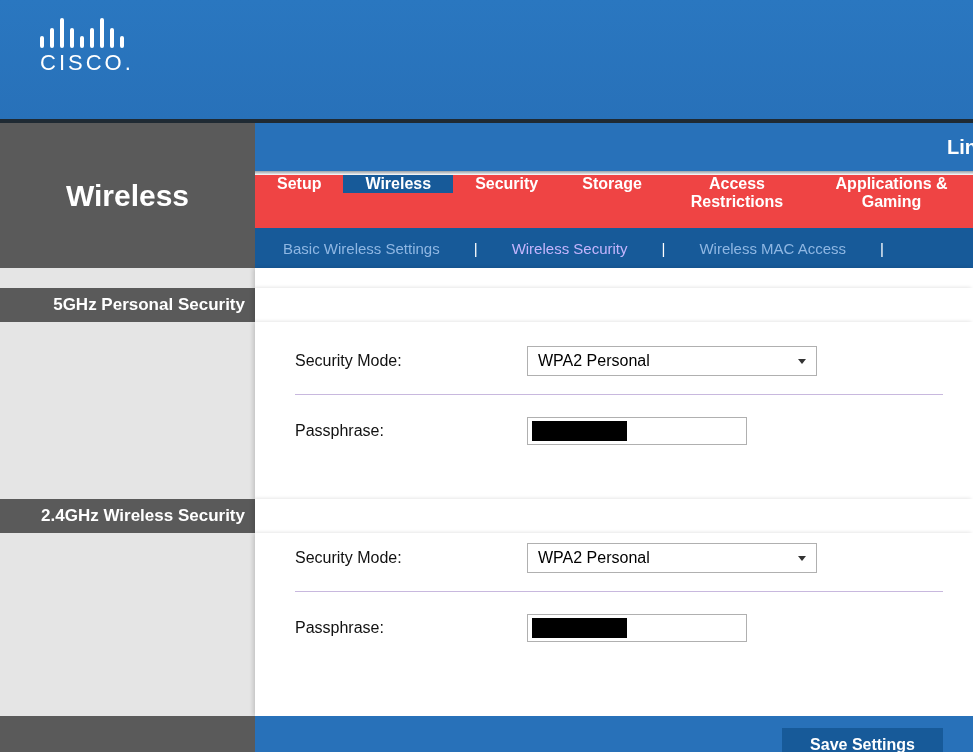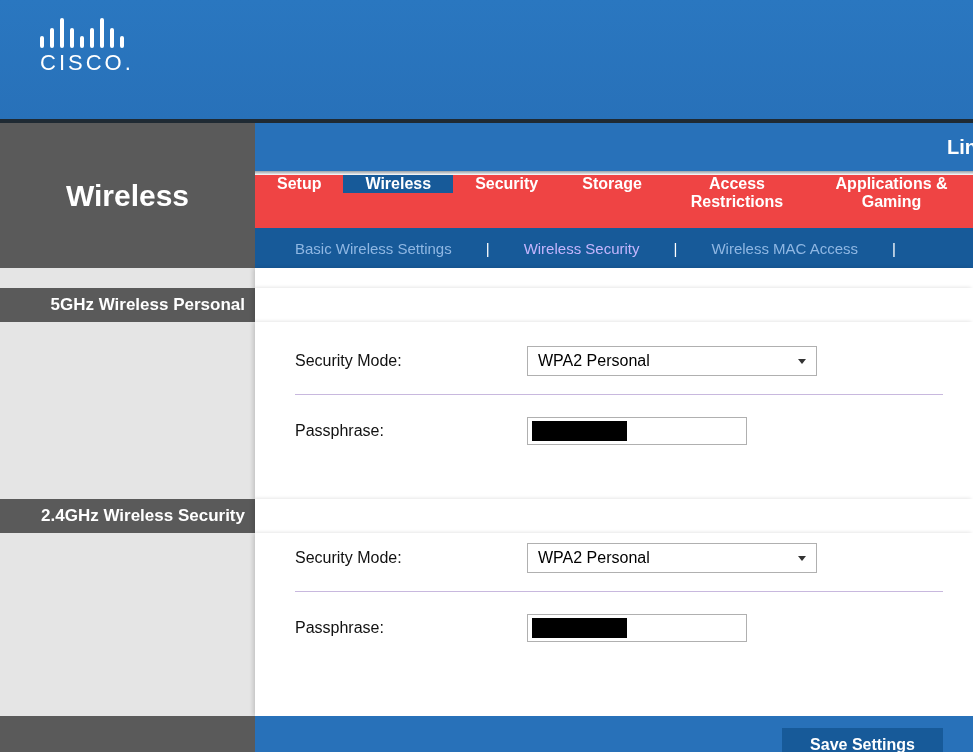--- a/index.html
+++ b/index.html
@@ -97,21 +97,21 @@
   }
   .main-tab.wide { padding: 0 18px; min-width: 130px; }
   .main-tab.active {
     background: #175a99;
   }
   .sub-tabs {
     flex: 0 0 40px;
     background: #175a99;
     display: flex;
     align-items: center;
-    padding-left: 28px;
+    padding-left: 16px;
     font-size: 15px;
   }
   .sub-tab {
     color: #8fb7e3;
     padding: 0 12px;
     cursor: pointer;
   }
   .sub-tab.active { color: #c4b5fd; }
   .sub-sep {
     color: #fff;
@@ -266,21 +266,21 @@
     </div>
   </div>
 </div>
 
 <div class="content-area spacer-row">
   <div class="spacer-left"></div>
   <div class="spacer-right"></div>
 </div>
 
 <div class="content-area">
-  <div class="section-header-left">5GHz Wireless Personal</div>
+  <div class="section-header-left">5GHz Personal Security</div>
   <div class="section-header-right"></div>
 </div>
 
 <div class="content-area">
   <div class="form-left"></div>
   <div class="form-right">
     <div class="form-row">
       <div class="form-label">Security Mode:</div>
       <div class="select-wrap">
         <span>WPA2 Personal</span>

